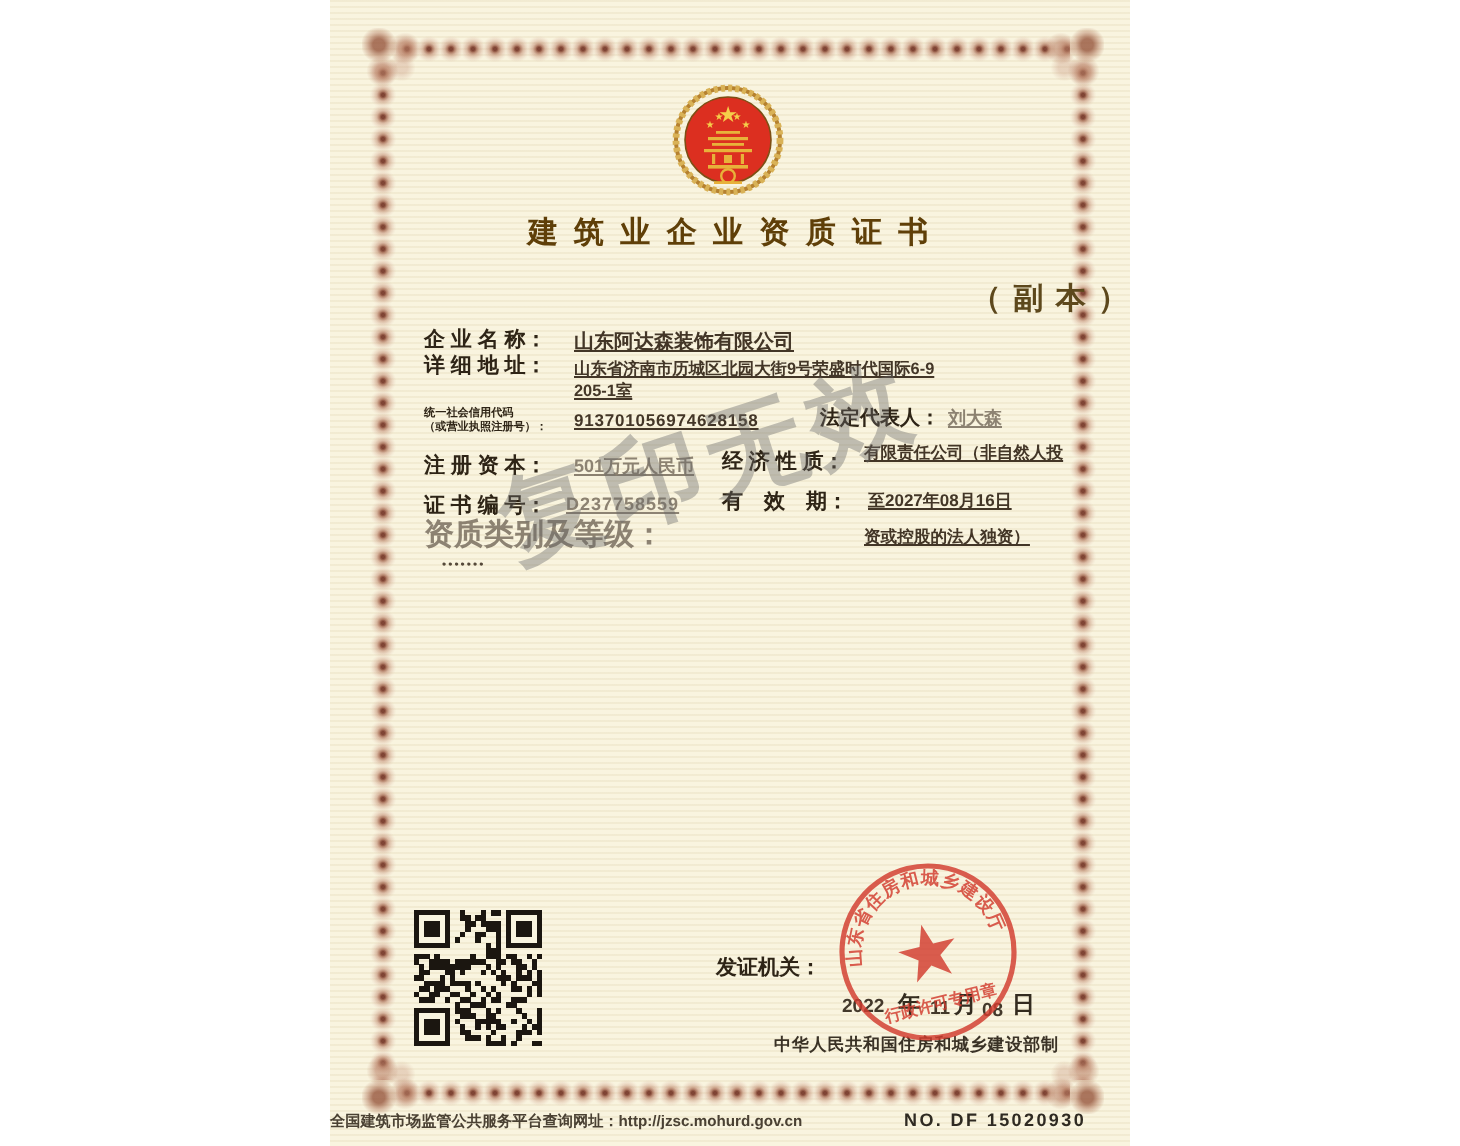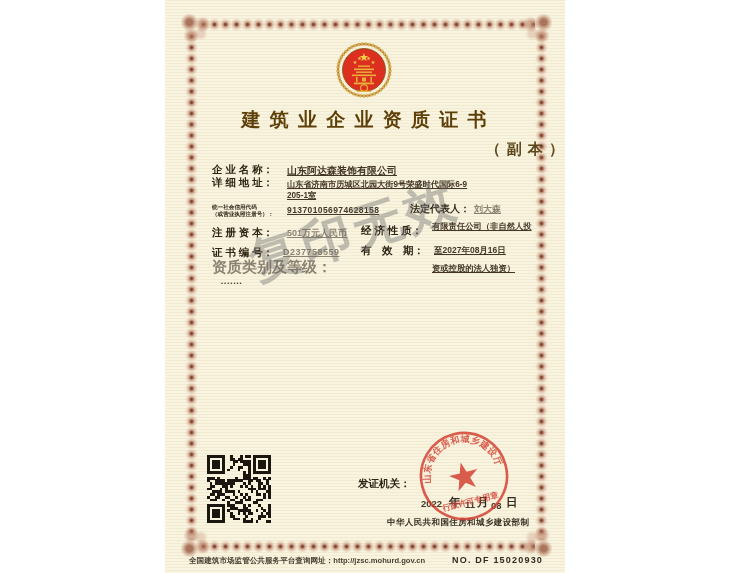--- a/index.html
+++ b/index.html
@@ -25,33 +25,33 @@
   .lace.top{top:0;} .lace.bottom{bottom:0;} .lace.left{left:0;} .lace.right{right:0;}
   .corner{position:absolute;width:30px;height:30px;
      background-image:
        radial-gradient(circle at 28% 28%, rgba(150,85,60,.8) 3px, rgba(176,115,88,.45) 6px, rgba(0,0,0,0) 9px),
        radial-gradient(circle at 72% 34%, rgba(186,130,104,.55) 3.4px, rgba(0,0,0,0) 8px),
        radial-gradient(circle at 34% 72%, rgba(186,130,104,.55) 3.4px, rgba(0,0,0,0) 8px),
        radial-gradient(circle at 66% 66%, rgba(205,160,138,.4) 3px, rgba(0,0,0,0) 7px);}
   .corner.tl{left:-4px;top:-4px;} .corner.tr{right:-4px;top:-4px;transform:rotate(90deg);}
   .corner.br{right:-4px;bottom:-4px;transform:rotate(180deg);} .corner.bl{left:-4px;bottom:-4px;transform:rotate(270deg);}
   
-  .title{left:0;width:100%;text-align:center;top:107px;font-size:19px;font-weight:bold;
+  .title{left:0;width:100%;text-align:center;top:107px;font-size:15px;font-weight:bold;
          letter-spacing:2px;color:#5f3f08;}
   .subtitle{left:0;width:100%;text-align:right;top:140px;font-size:15px;font-weight:bold;
             letter-spacing:1px;color:#5d481c;}
   .lbl{font-weight:bold;color:#2e2416;font-size:10.5px;white-space:nowrap;}
   .val{font-weight:bold;color:#433627;white-space:nowrap;text-decoration:underline;}
   .faded{color:#6f6455;opacity:.78;filter:blur(.3px);}
   .tinylbl{font-weight:bold;color:#2e2416;font-size:5.6px;line-height:6.6px;white-space:nowrap;}
   .watermark{left:76px;top:233px;font-size:50px;font-weight:bold;letter-spacing:4px;
              color:rgba(106,106,106,.40);transform:rotate(-18deg);transform-origin:0 0;
              white-space:nowrap;z-index:5;}
   .made{left:222px;top:517px;font-size:8.5px;font-weight:bold;color:#3a3226;letter-spacing:.4px;}
-  .footer-q{left:24px;top:556px;font-size:7.6px;font-weight:bold;color:#4a4133;}
+  .footer-q{left:0;top:556px;font-size:7.6px;font-weight:bold;color:#4a4133;}
   .footer-no{left:287px;top:555px;font-size:9px;font-weight:bold;color:#2f2a22;letter-spacing:1.2px;}
   .dnum{font-size:9.5px;color:#43392b;font-weight:bold;}
   .dunit{font-size:11.5px;color:#332b1f;font-weight:bold;}
 </style>
 </head>
 <body>
 
 <div class="stage">
   <div class="paper">
 

